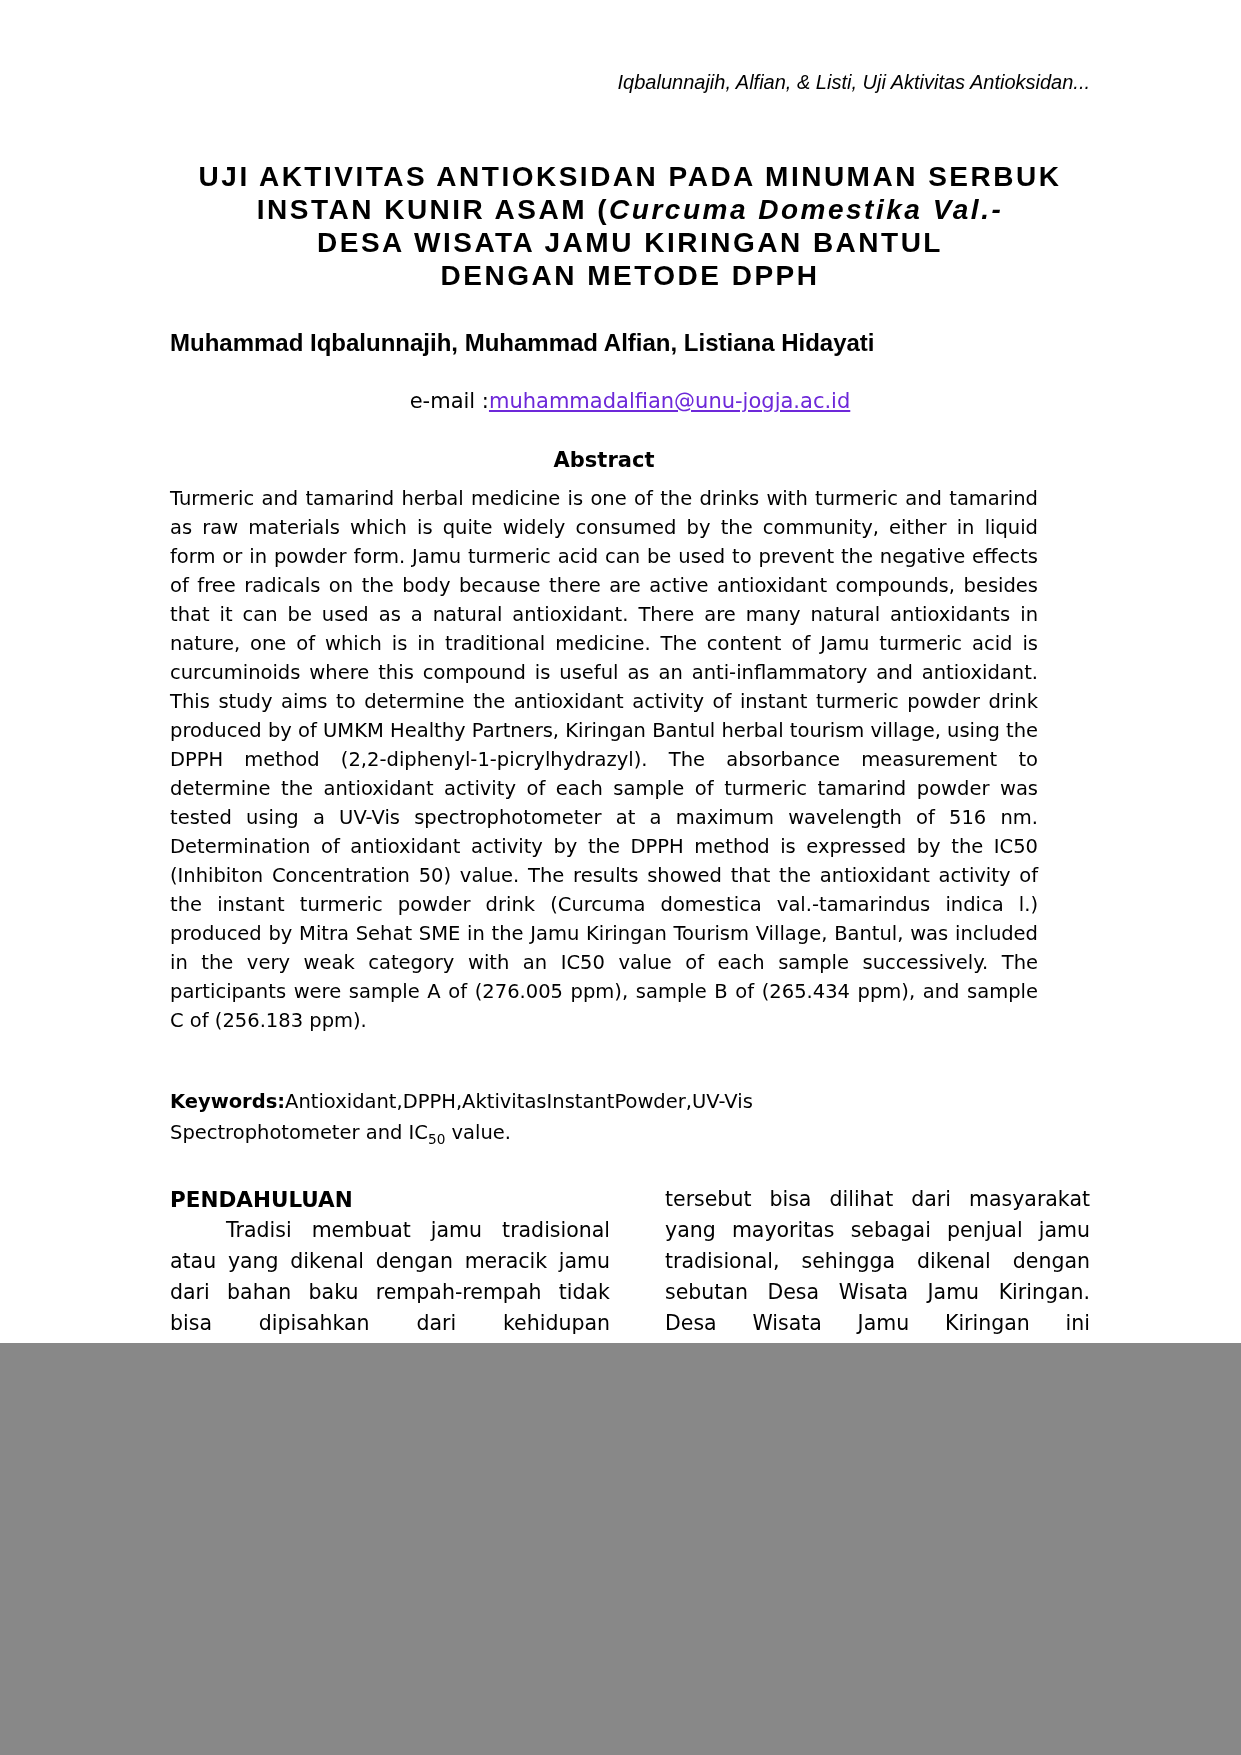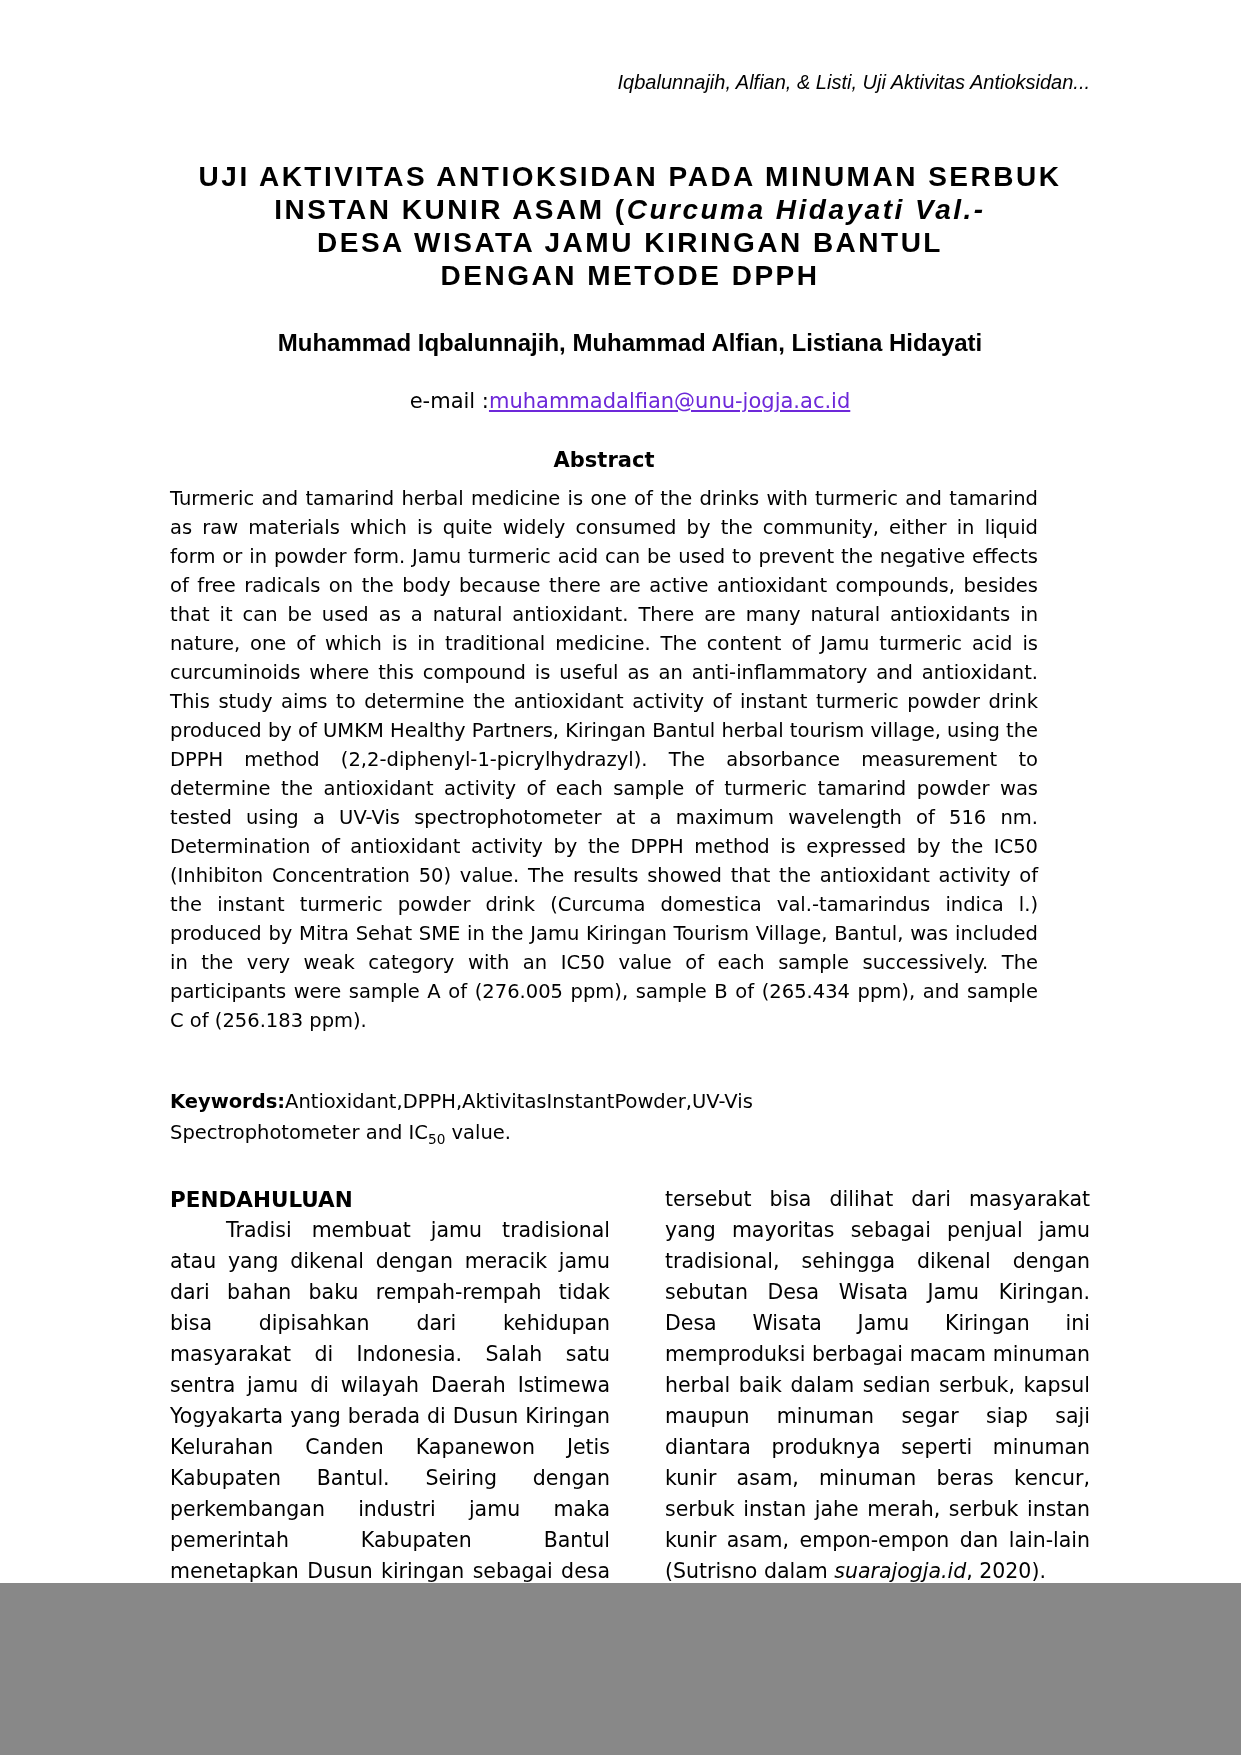--- a/index.html
+++ b/index.html
@@ -1,18 +1,18 @@
 <!DOCTYPE html>
 <html><head>
 <meta charset="utf-8">
 <style>
   html,body{margin:0;padding:0;background:#888;}
   .page{
     position:relative;
-    width:1241px;height:1583px;
+    width:1241px;height:1343px;
     background:#ffffff;
     color:#000000;
     overflow:hidden;
     font-family:"DejaVu Sans", sans-serif;
   }
   
   .running-head{
     position:absolute; top:70px; left:170px; width:920px;
     text-align:right;
     font-family:"Liberation Sans", sans-serif;
@@ -23,21 +23,20 @@
     position:absolute; top:160px; left:140px; width:980px;
     text-align:center;
     font-family:"Liberation Sans", sans-serif;
     font-weight:bold; font-size:28px; line-height:33px;
     letter-spacing:2.5px;
   }
   .title .it{font-style:italic;}
   
   .authors{
     position:absolute; top:329px; left:170px; width:920px;
-    text-align:center;
     font-family:"Liberation Sans", sans-serif;
     font-weight:bold; font-size:24px; line-height:28px;
   }
   .affiliation{
     position:absolute; top:357px; left:170px; width:920px;
     text-align:center;
     font-family:"Liberation Sans", sans-serif;
     font-size:22px; line-height:28px;
   }
   .email-line{
@@ -89,21 +88,21 @@
 </style>
 </head>
 <body>
 
 <div class="page" style="background: rgb(255, 255, 255); color: rgb(0, 0, 0);">
 
   <div class="running-head">Iqbalunnajih, Alfian, &amp; Listi, Uji Aktivitas Antioksidan...</div>
 
   <div class="title">
       <div><span>UJI AKTIVITAS ANTIOKSIDAN PADA MINUMAN SERBUK</span></div>
-      <div><span>INSTAN KUNIR ASAM (</span><span class="it">Curcuma Hidayati Val.-</span></div>
+      <div><span>INSTAN KUNIR ASAM (</span><span class="it">Curcuma Domestika Val.-</span></div>
       <div><span>DESA WISATA JAMU KIRINGAN BANTUL</span></div>
       <div><span>DENGAN METODE DPPH</span></div>
     </div>
 
   <div class="authors">Muhammad Iqbalunnajih, Muhammad Alfian, Listiana Hidayati</div>
 
 
   <div class="email-line">
     <span>e-mail :</span><a class="email-link" href="#" style="color: #6d28d9;">muhammadalfian@unu-jogja.ac.id</a>
   </div>

